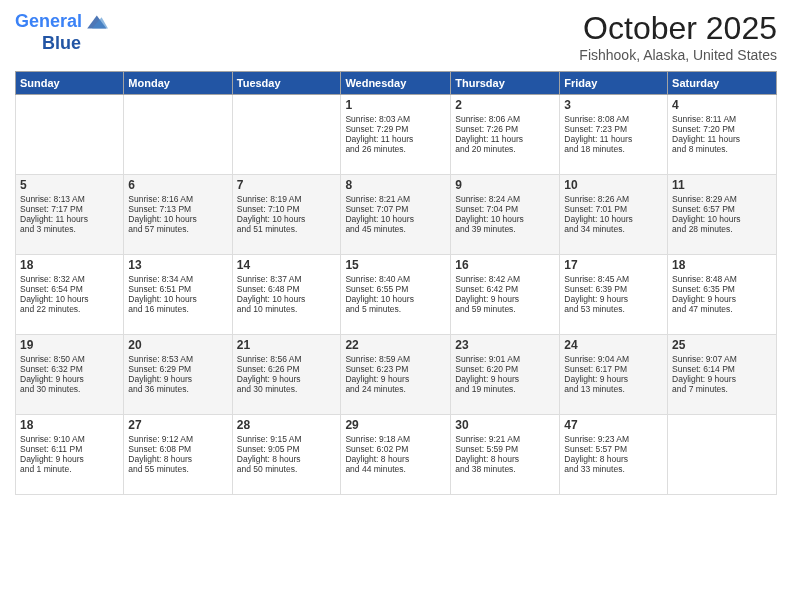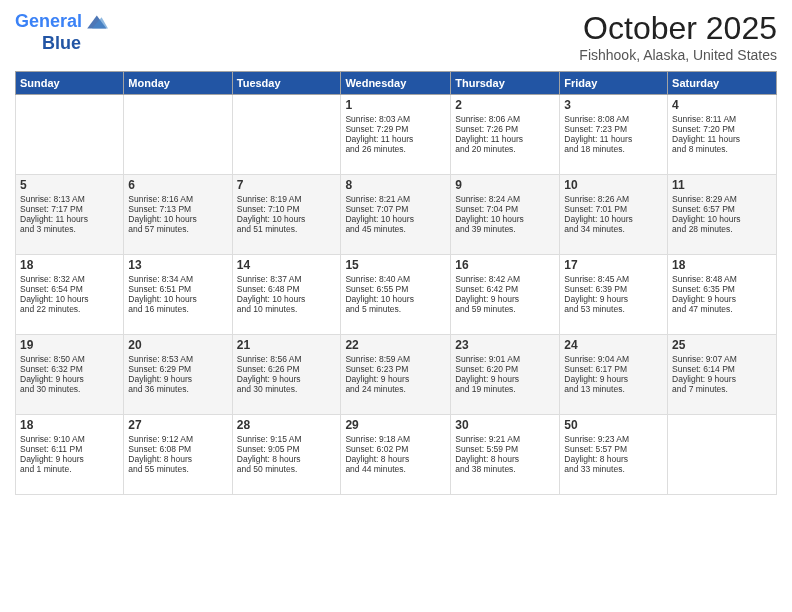--- a/index.html
+++ b/index.html
@@ -341,21 +341,21 @@
             <div>and 44 minutes.</div>
           </td>
           <td>
             <span class="day-number">30</span>
             <div>Sunrise: 9:21 AM</div>
             <div>Sunset: 5:59 PM</div>
             <div>Daylight: 8 hours</div>
             <div>and 38 minutes.</div>
           </td>
           <td>
-            <span class="day-number">50</span>
+            <span class="day-number">47</span>
             <div>Sunrise: 9:23 AM</div>
             <div>Sunset: 5:57 PM</div>
             <div>Daylight: 8 hours</div>
             <div>and 33 minutes.</div>
           </td>
           <td class="empty-cell"></td>
         </tr>
       </tbody>
   </table>
 </div>

